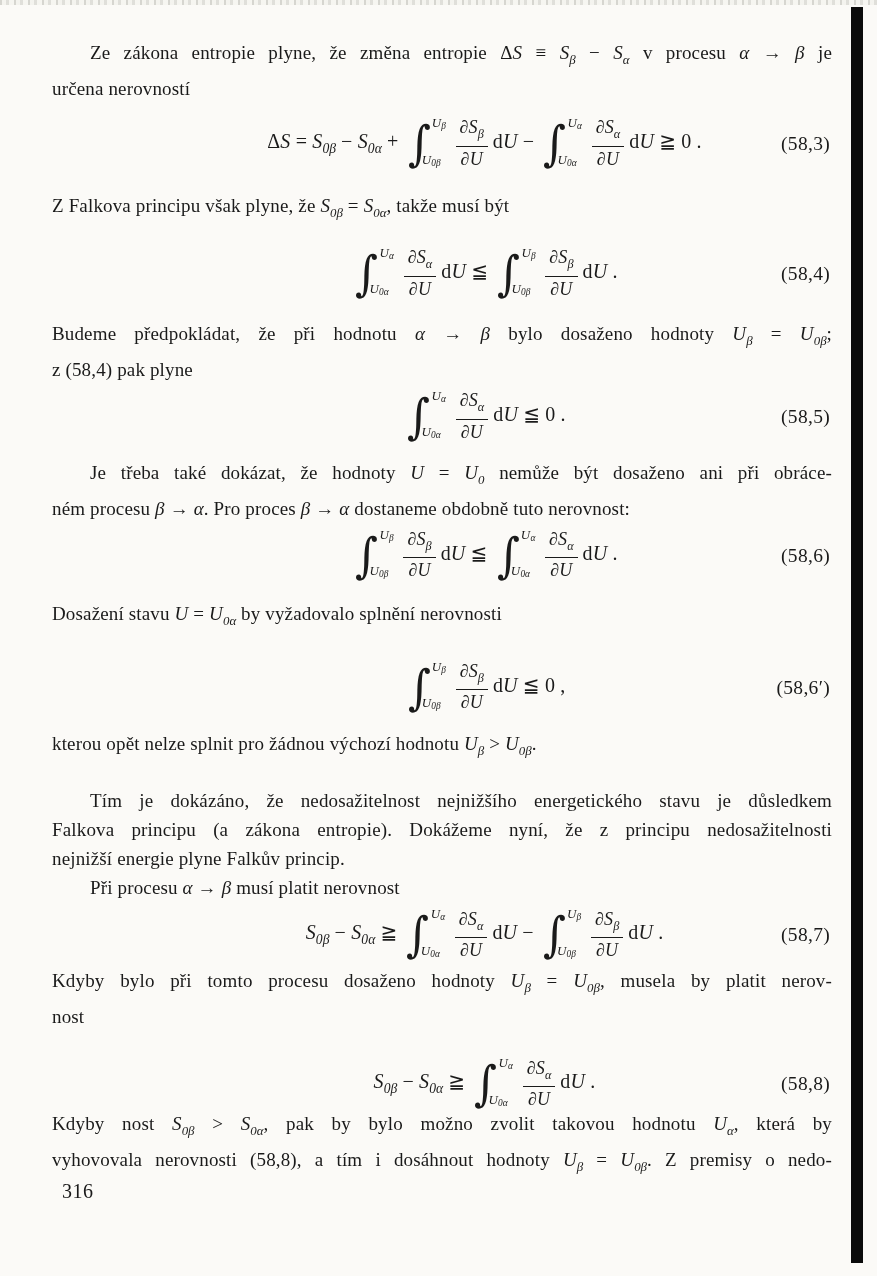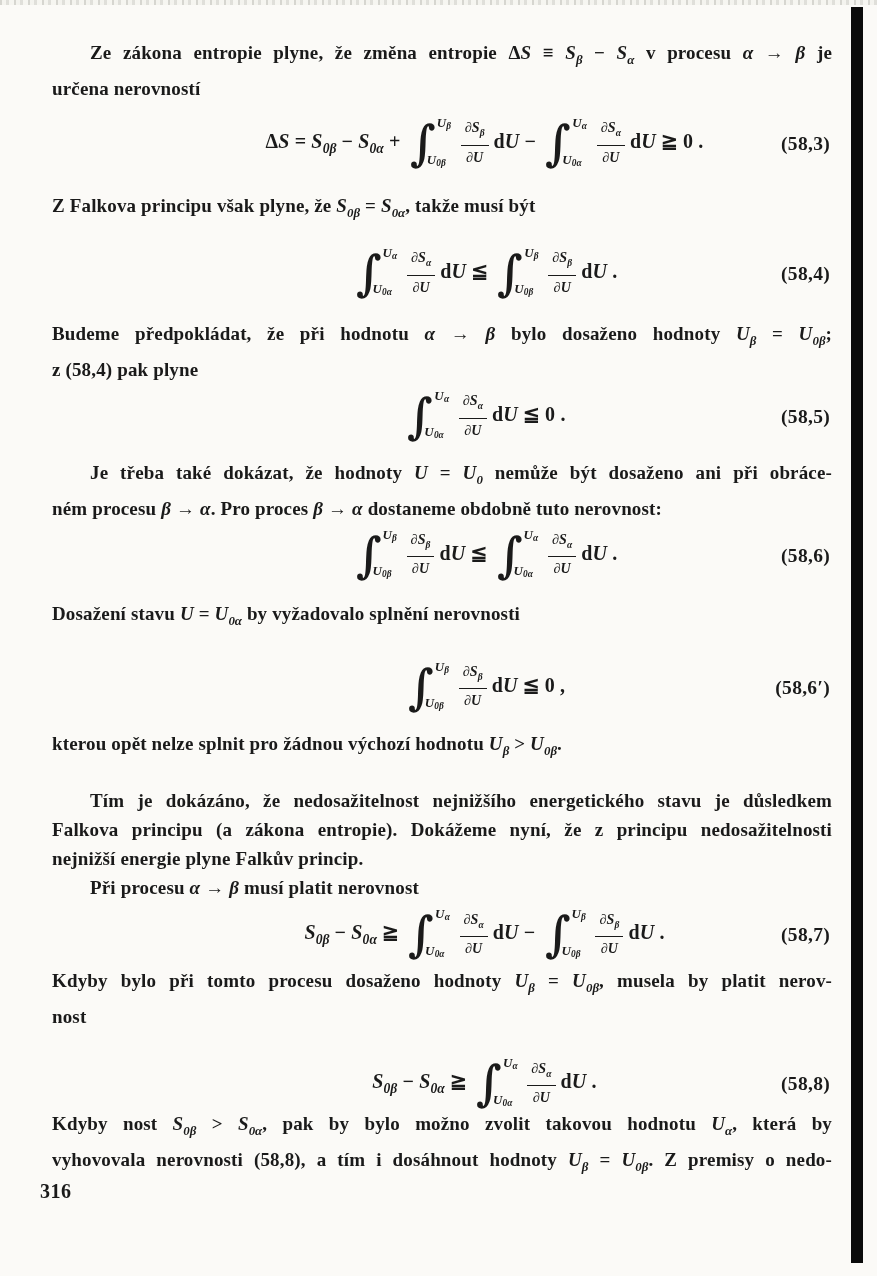--- a/index.html
+++ b/index.html
@@ -1,20 +1,20 @@
 <!DOCTYPE html>
 <html><head>
 <meta charset="utf-8">
 <style>
   html,body{margin:0;padding:0;}
   body{
     width:877px;height:1276px;background:#fbfaf7;overflow:hidden;
     font-family:"Liberation Serif","DejaVu Serif",serif;color:#1a1a1a;
   }
-  .page{position:relative;width:761px;height:1276px;font-weight:bold;}
+  .page{position:relative;width:761px;height:1276px;}
   .scan-edge-top{
     position:absolute;left:0;top:0;width:877px;height:5px;opacity:.55;
     background:repeating-linear-gradient(90deg,#b8b8b0 0 2px,#eeeee8 2px 6px,#c9c9c2 6px 9px,#f2f2ec 9px 14px);
   }
   .scan-bar{position:absolute;left:851px;top:7px;width:12px;height:1256px;background:#0b0b0b;}
   .content{position:absolute;left:52px;top:38px;width:780px;font-size:19px;line-height:29px;letter-spacing:.15px;}
   .para{margin:0;}
   .line{min-height:29px;}
   .line.indent{text-indent:38px;}
   .line.justify{text-align:justify;text-align-last:justify;}
@@ -22,24 +22,24 @@
   .sub{font-size:.68em;font-style:italic;vertical-align:-.38em;letter-spacing:0;}
   .eq{position:relative;height:64px;display:flex;align-items:center;justify-content:center;padding-left:85px;box-sizing:border-box;font-size:20px;}
   .eq-content{white-space:nowrap;}
   .eqnum{position:absolute;right:2px;top:50%;transform:translateY(-50%);font-size:19.5px;letter-spacing:.3px;}
   .int{display:inline-flex;align-items:center;vertical-align:middle;margin:0 1px 0 3px;}
   .int-sign{font-family:"DejaVu Serif","DejaVu Sans",serif;font-size:48px;line-height:58px;font-style:normal;transform:scaleX(.92);}
   .int-lims{display:inline-flex;flex-direction:column;justify-content:space-between;height:58px;font-size:13px;line-height:16px;margin-left:-3px;}
   .int-up{transform:translate(3px,1px);}
   .int-lo{transform:translate(-7px,-1px);}
   .int .sub{font-size:.72em;vertical-align:-.25em;}
-  .frac{display:inline-flex;flex-direction:column;align-items:center;vertical-align:middle;margin:0 5px 0 7px;font-size:14px;line-height:22px;}
+  .frac{display:inline-flex;flex-direction:column;align-items:center;vertical-align:middle;margin:0 5px 0 7px;font-size:18px;line-height:22px;}
   .frac-n{padding:0 4px 1px;border-bottom:1.5px solid #1a1a1a;}
   .frac-d{padding-top:1px;}
-  .page-number{position:absolute;left:40px;top:1180px;font-size:20px;letter-spacing:.5px;}
+  .page-number{position:absolute;left:62px;top:1180px;font-size:20px;letter-spacing:.5px;}
   
   .content>*:nth-child(2){margin-top:8px;}
   .content>*:nth-child(3){margin-top:16px;}
   .content>*:nth-child(4){margin-top:14px;}
   .content>*:nth-child(5){margin-top:14px;}
   .content>*:nth-child(6){margin-top:0px;}
   .content>*:nth-child(7){margin-top:10px;}
   .content>*:nth-child(9){margin-top:12px;}
   .content>*:nth-child(10){margin-top:20px;}
   .content>*:nth-child(11){margin-top:10px;}

